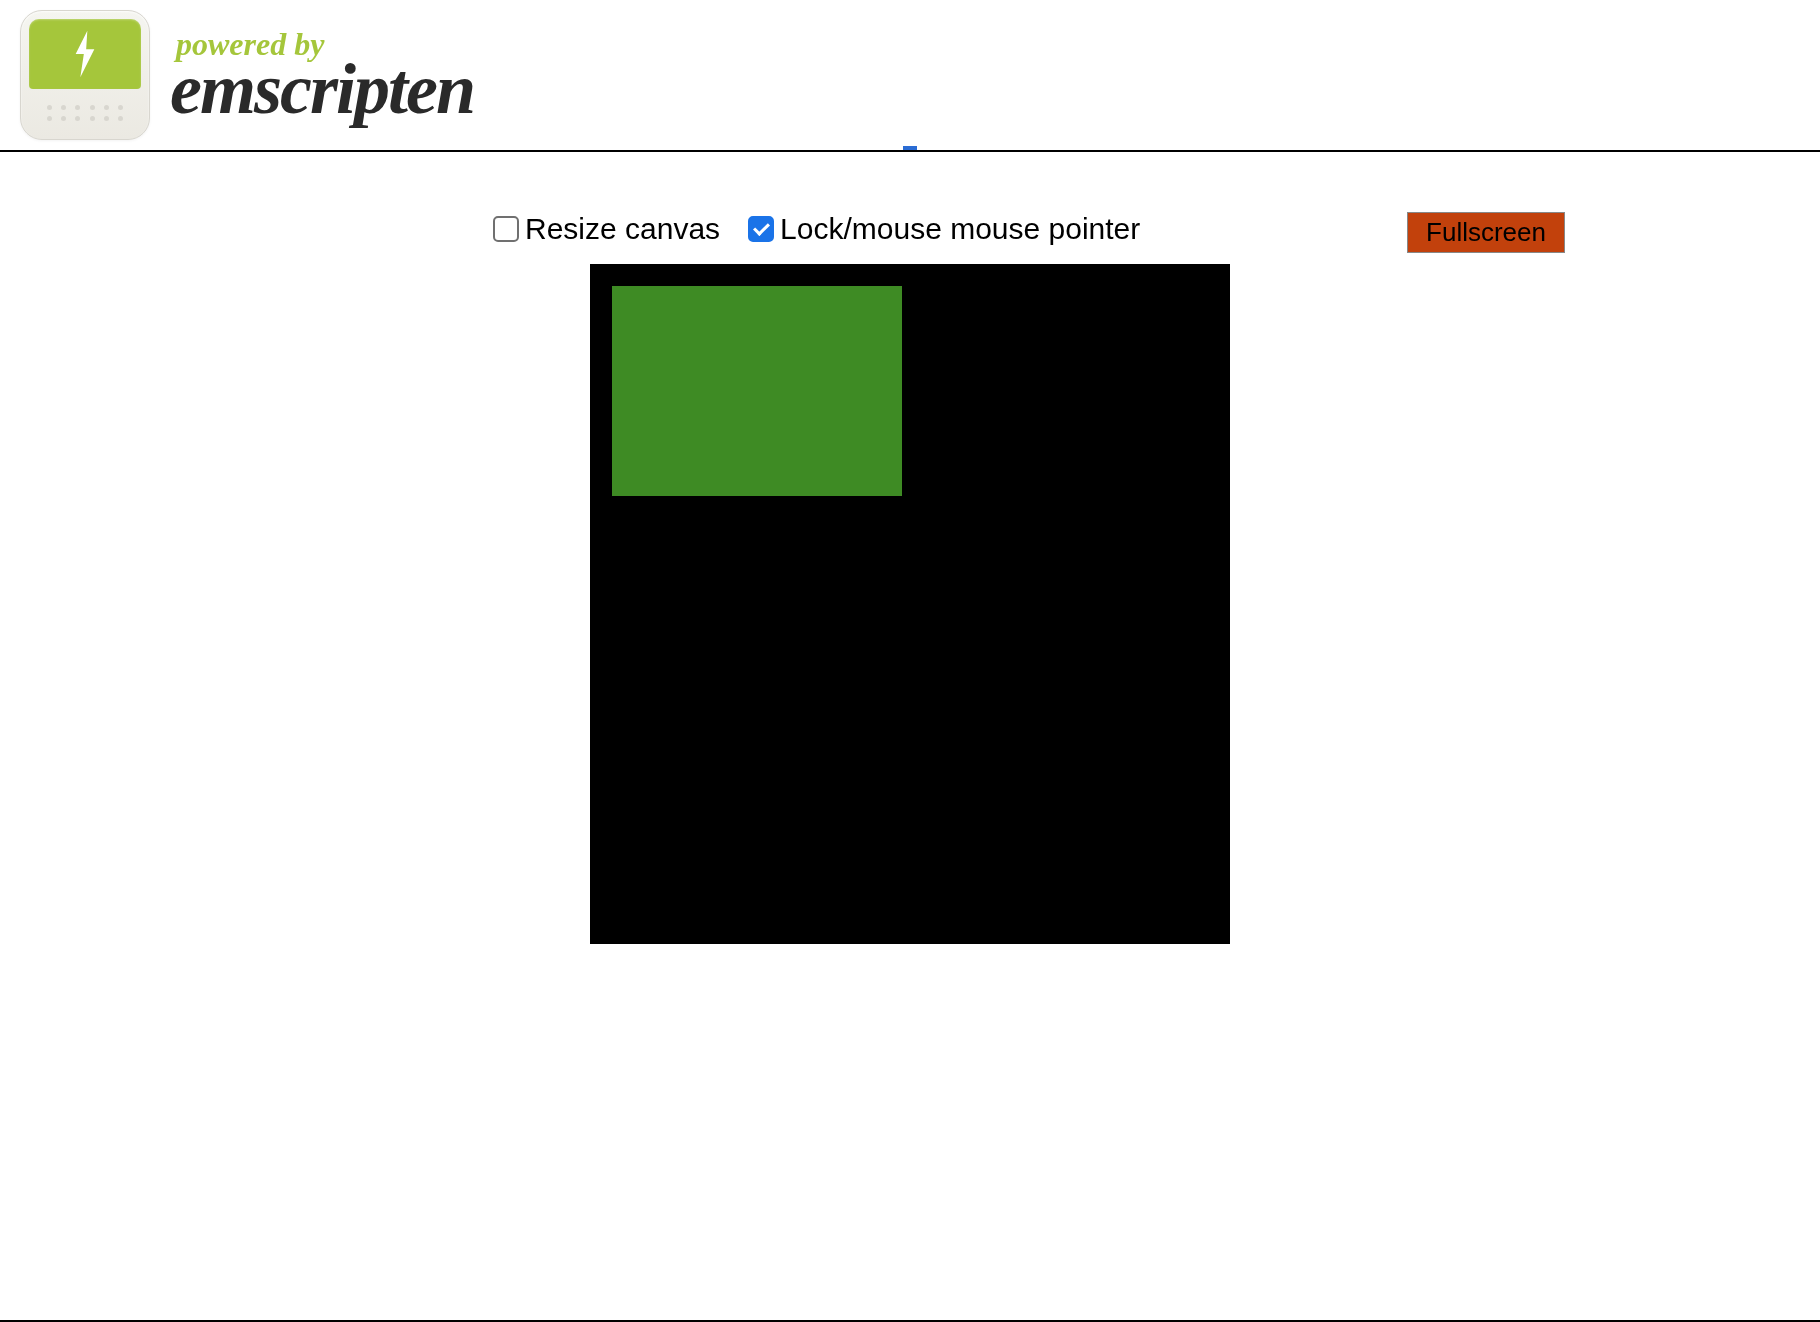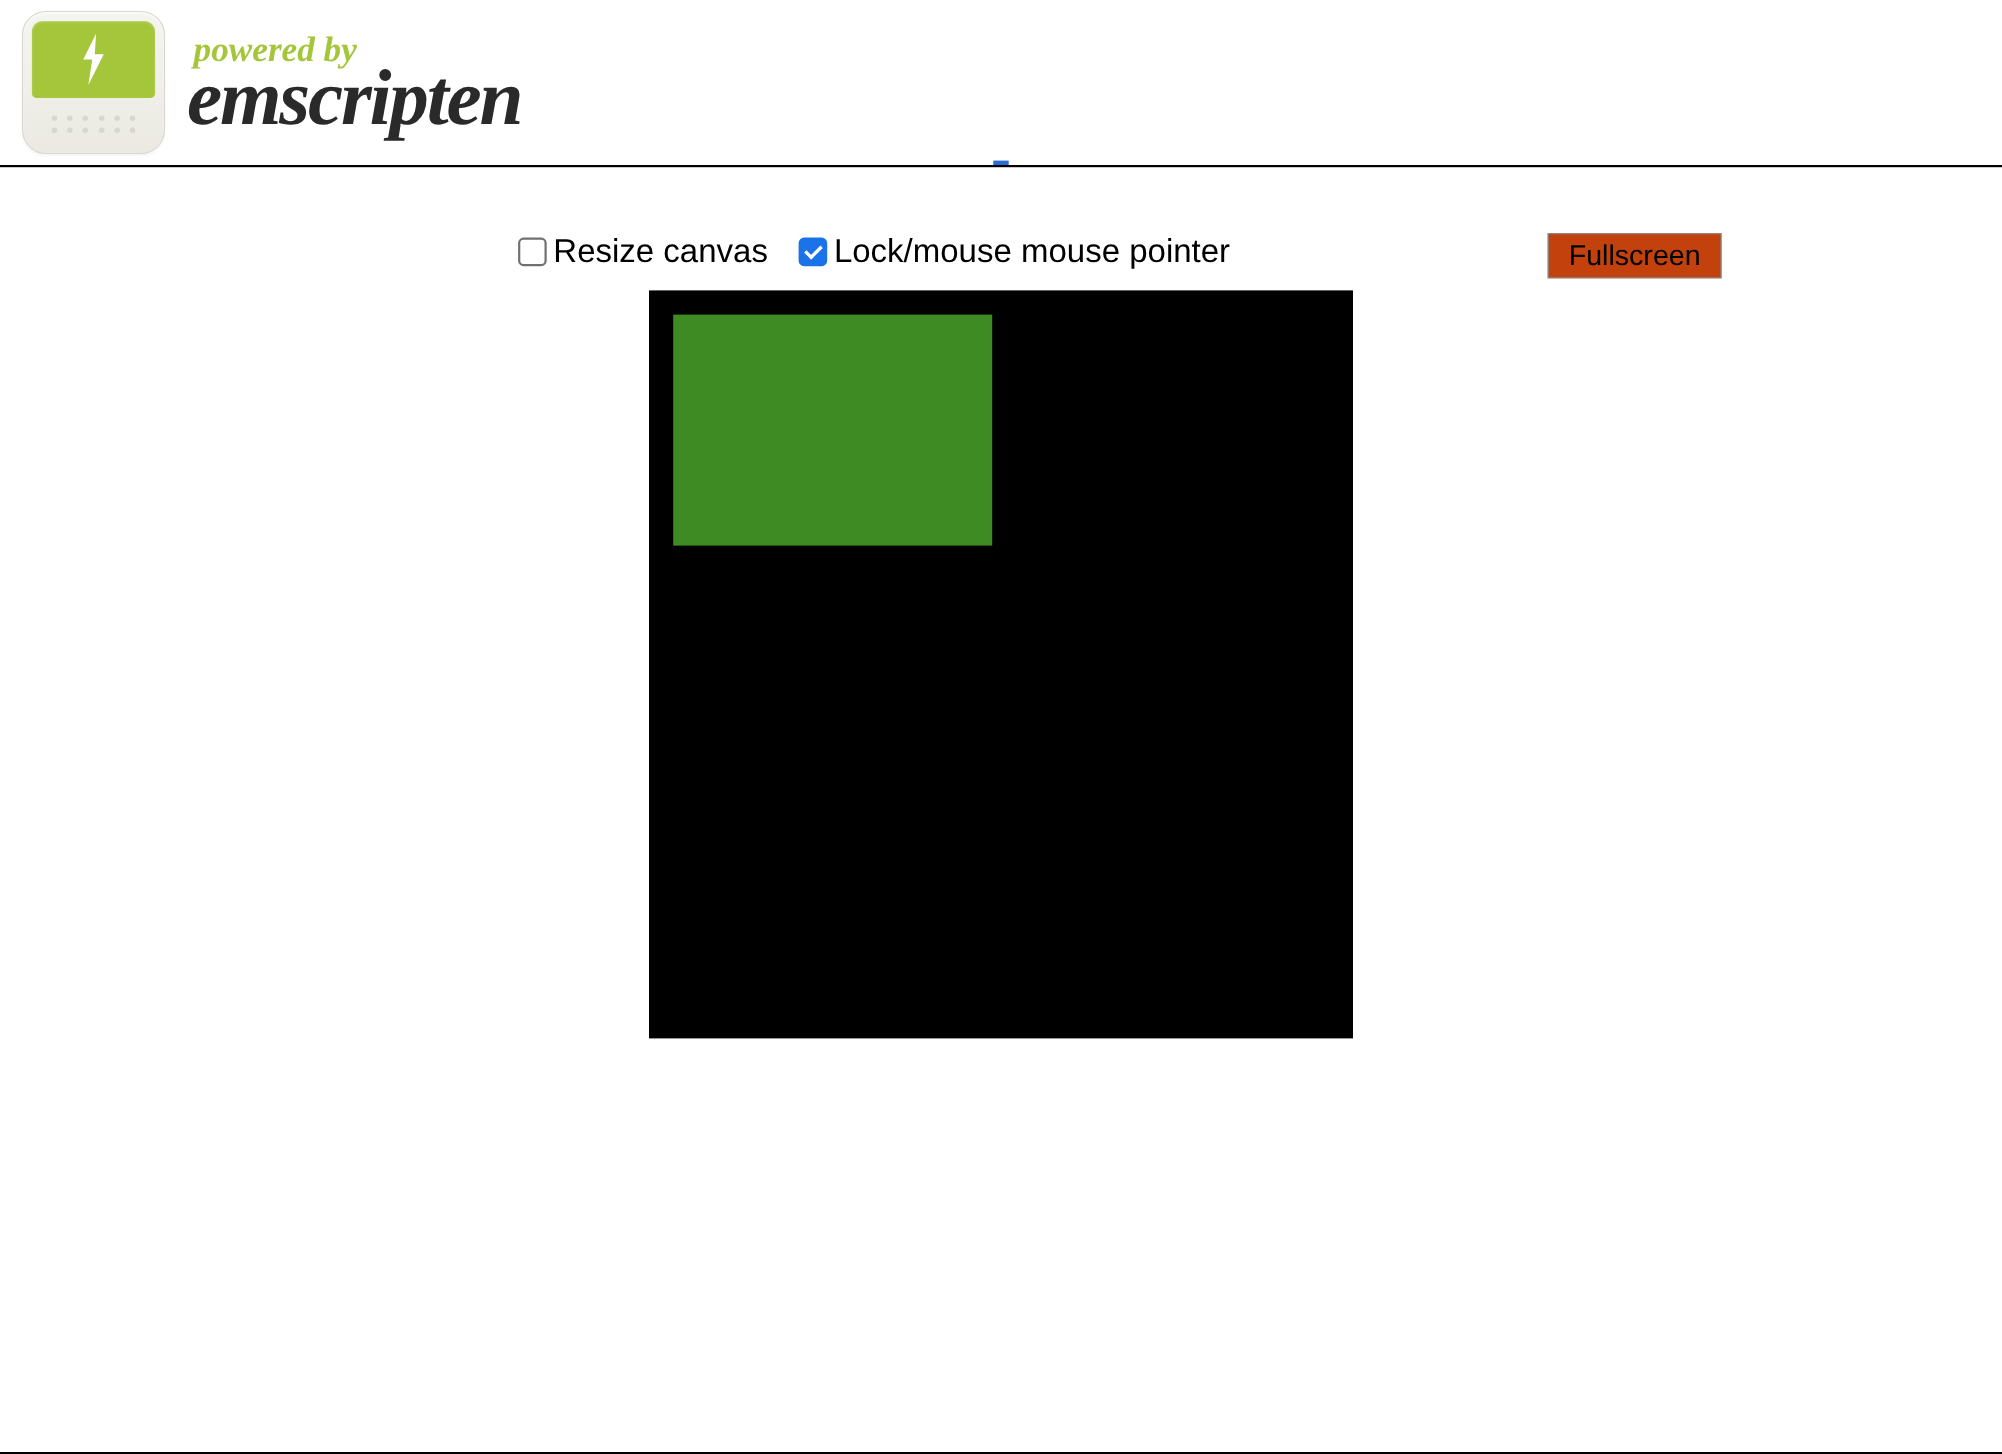--- a/index.html
+++ b/index.html
@@ -187,21 +187,21 @@
       position: relative;
       height: 1322px;
     }
     .canvas-area {
       position: relative;
     }
     .ctrl-inner {
       display: flex;
       align-items: center;
       gap: 28px;
-      margin-left: 46px;
+      margin-left: 68px;
     }
   </style>
 </head>
 <body>
 
 <div class="page-container">
 
   <div class="header">
     <div class="logo-icon">
       <div class="logo-green">

